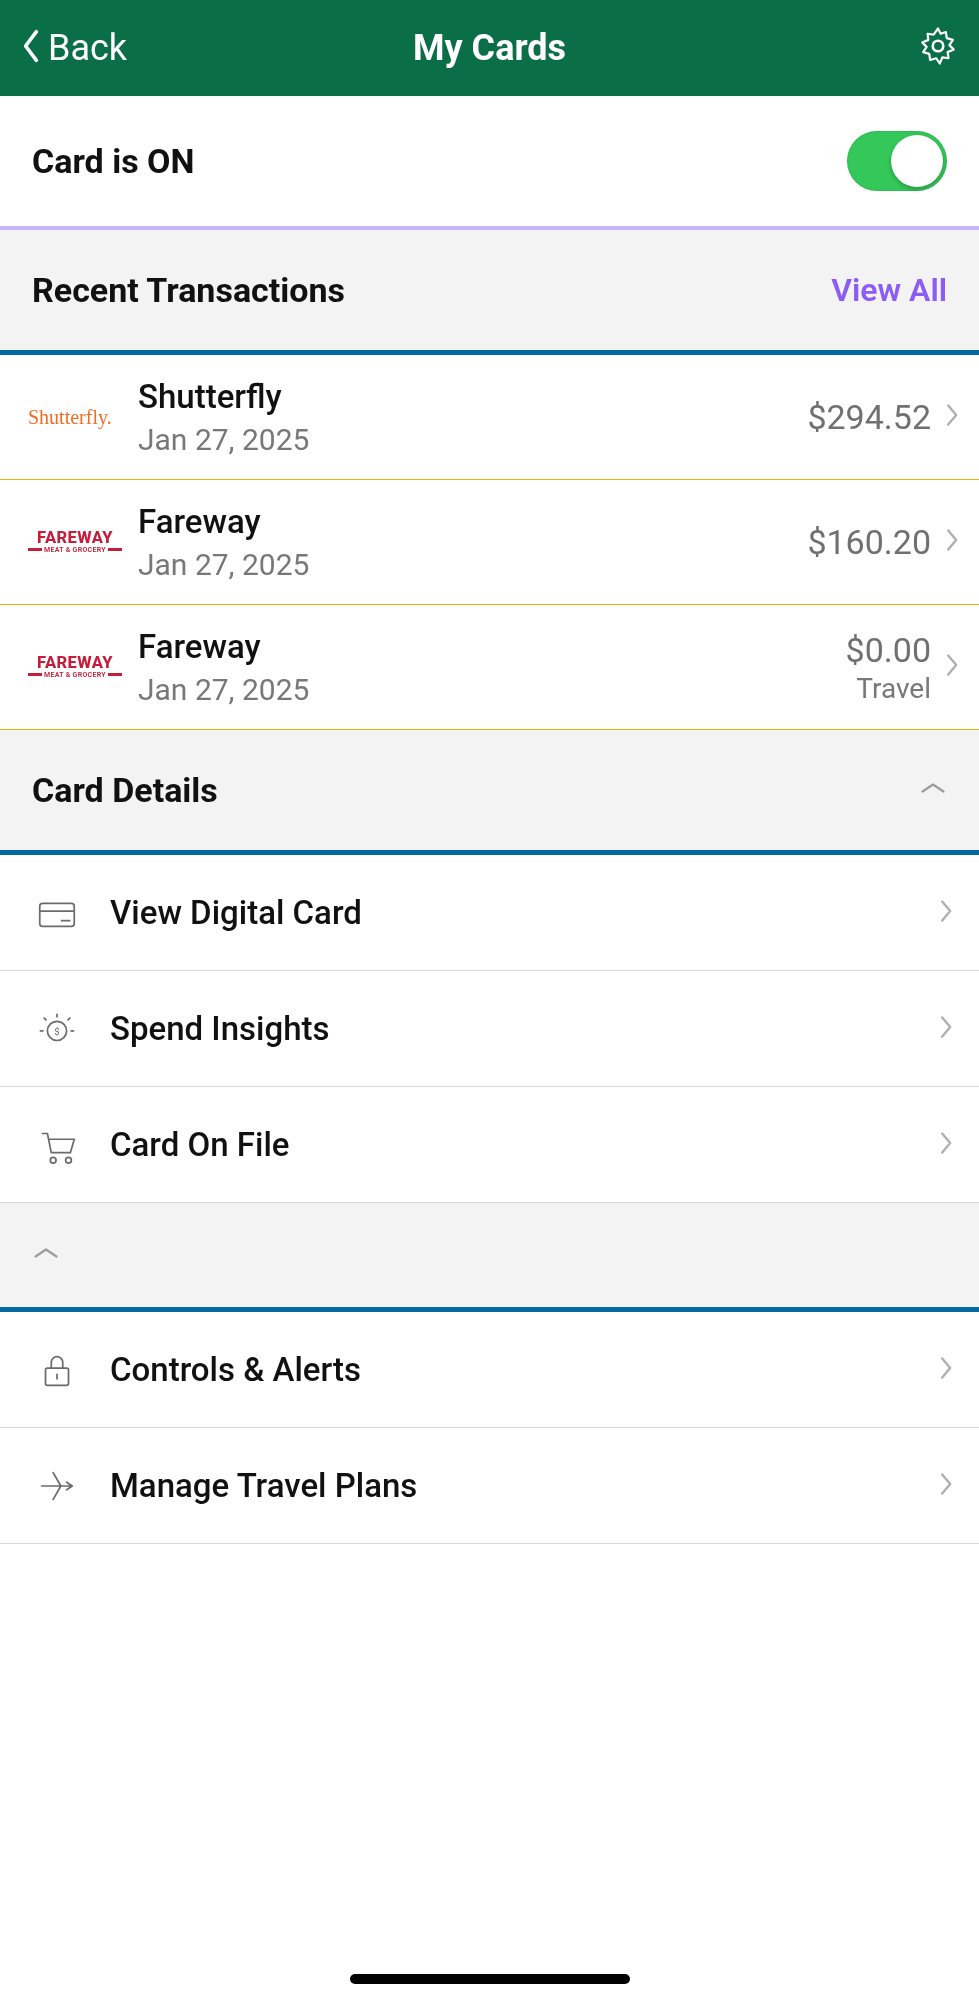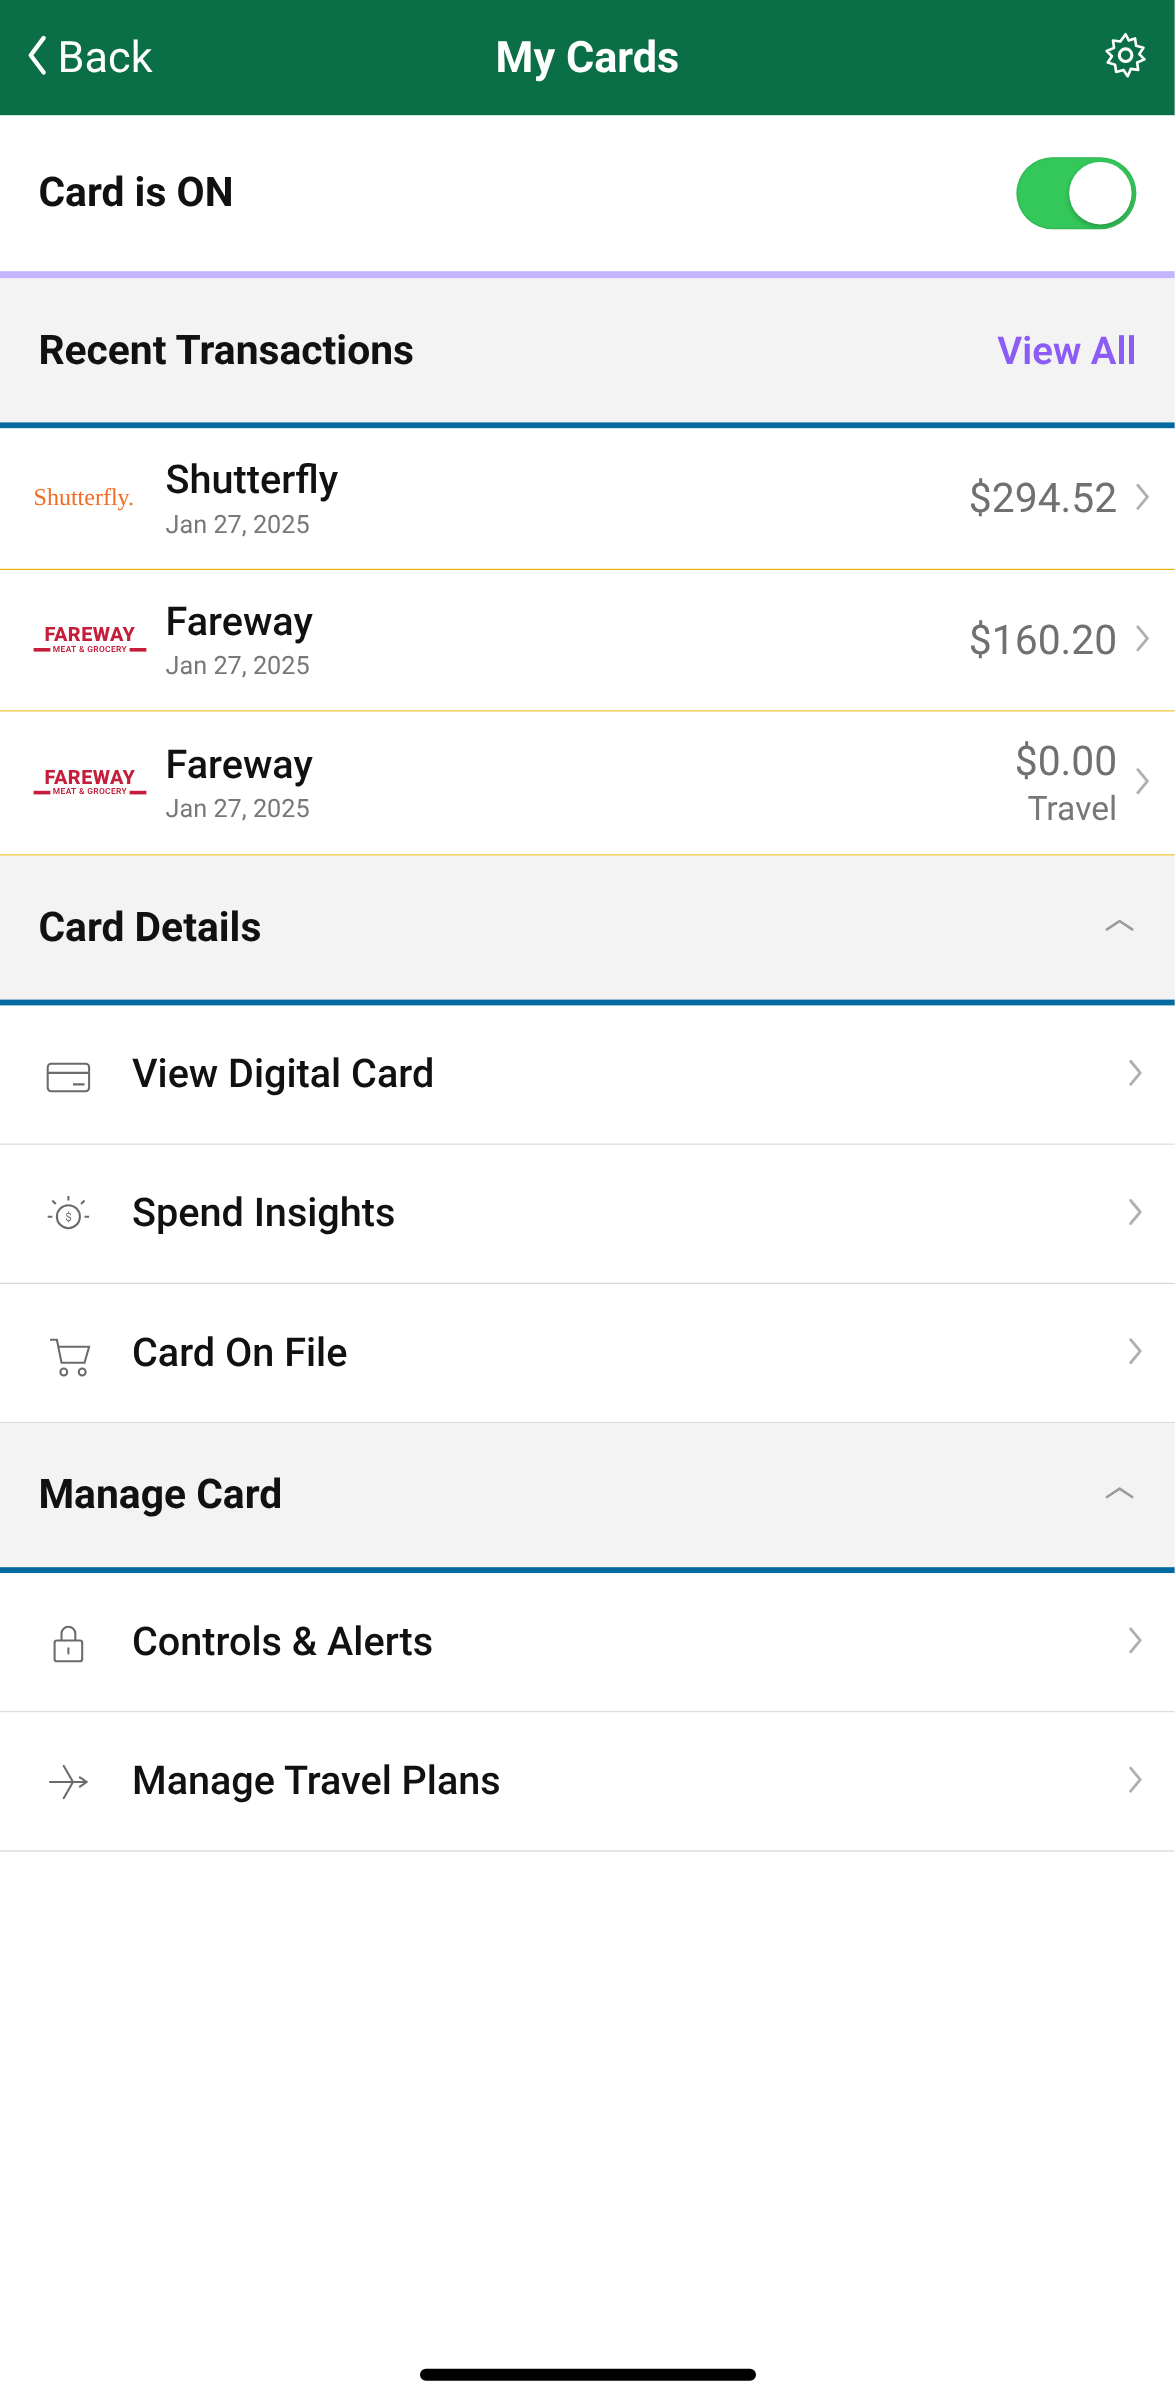--- a/index.html
+++ b/index.html
@@ -20,21 +20,21 @@
   .back-btn svg { width: 22px; height: 36px; stroke: #fff; }
   .back-label { font-size: 36px; font-weight: 400; color: #fff; }
   .header-title { font-size: 36px; font-weight: 700; position: absolute; left: 50%; transform: translateX(-50%); }
   .gear-btn { cursor: pointer; }
   .gear-btn svg { width: 42px; height: 42px; stroke: #fff; fill: none; }
 
   
   .card-status {
     display: flex; align-items: center; justify-content: space-between;
     padding: 35px 32px;
-    border-bottom: 6px solid #c4b5fd;
+    border-bottom: 4px solid #c4b5fd;
   }
   .card-status-label { font-size: 34px; font-weight: 700; }
   .toggle {
     width: 100px; height: 60px; border-radius: 60px;
     background: #34c759; position: relative; cursor: pointer;
     box-shadow: inset 0 0 2px rgba(0,0,0,.2);
   }
   .toggle-knob {
     position: absolute; top: 4px; right: 4px;
     width: 52px; height: 52px; border-radius: 50%;
@@ -66,21 +66,21 @@
     width: 110px; flex-shrink: 0;
     display: flex; align-items: center; justify-content: flex-start;
     font-size: 18px;
   }
   .logo-shutterfly { color: #f26b21; font-weight: 500; font-family: Georgia, serif; font-size: 20px; }
   .logo-fareway { color: #c41e3a; font-weight: 800; font-size: 16.5px; letter-spacing: .4px; text-align: center; line-height: 1; }
   .logo-fareway .sub { font-size: 7px; font-weight: 600; display: block; letter-spacing: .3px; }
   .logo-fareway .bar { display:inline-block; width:14px; height:3px; background:#c41e3a; vertical-align:middle; }
   .tx-main { flex: 1; }
   .tx-merchant { font-size: 33px; font-weight: 500; color: #111; margin-bottom: 6px; }
-  .tx-date { font-size: 21px; color: #787878; }
+  .tx-date { font-size: 30px; color: #787878; }
   .tx-right { display: flex; align-items: center; gap: 14px; }
   .tx-amount-block { text-align: right; }
   .tx-amount { font-size: 34px; color: #707070; }
   .tx-status { font-size: 28px; color: #787878; margin-top: 2px; }
   .tx-chevron svg { width: 16px; height: 28px; stroke: #b0b0b0; stroke-width: 3; fill: none; }
 
   
   .menu-row {
     display: flex; align-items: center;
     padding: 26px 24px 26px 34px;
@@ -258,21 +258,20 @@
   </div>
   <div class="menu-label">Card On File</div>
   <span class="menu-chevron">
     <svg viewBox="0 0 20 32">
         <polyline points="4,4 14,16 4,28" stroke-linecap="round" stroke-linejoin="round"></polyline>
       </svg>
   </span>
 </div>
 
 <div class="section-header">
-  <div class="section-title">Manage Card</div>
   <span class="chevron-up">
     <svg viewBox="0 0 32 20">
         <polyline points="4,14 16,6 28,14" stroke-linecap="round" stroke-linejoin="round"></polyline>
       </svg>
   </span>
 </div>
 
 <div class="menu-row">
   <div class="menu-icon">
     <svg viewBox="0 0 48 48">

